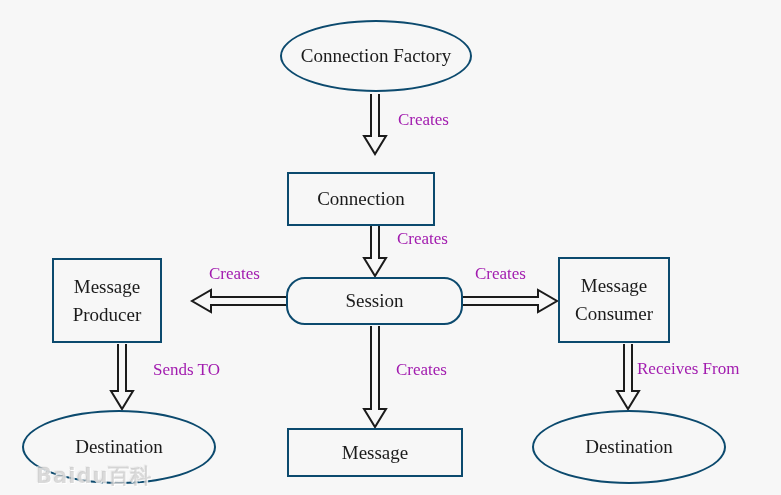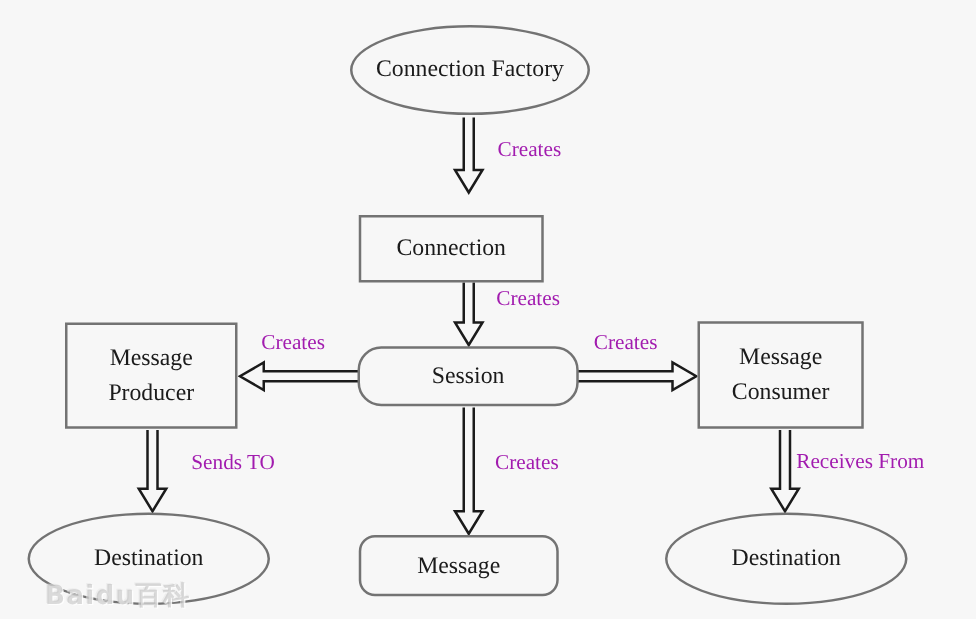--- a/index.html
+++ b/index.html
@@ -28,38 +28,38 @@
     position: absolute;
     box-sizing: border-box;
     display: flex;
     align-items: center;
     justify-content: center;
     text-align: center;
     font-size: 19px;
     line-height: 1.45;
     color: #1b1b1b;
     background: #f7f7f7;
-    border: 2px solid #737373;
+    border: 2px solid #0c4a6e;
   }
   .node.ellipse {
     border-radius: 50%;
   }
   .edge-label {
     position: absolute;
     font-size: 17px;
     color: #a21caf;
     white-space: nowrap;
   }
   
   #node-connection-factory { left: 280px; top: 20px;  width: 192px; height: 72px; }
   #node-connection         { left: 287px; top: 172px; width: 148px; height: 54px; }
   #node-session            { left: 286px; top: 277px; width: 177px; height: 48px; border-radius: 19px; }
-  #node-message-producer   { left: 52px;  top: 258px; width: 138px; height: 85px; padding: 0 18px; }
-  #node-message-consumer   { left: 558px; top: 257px; width: 133px; height: 86px; padding: 0 36px; }
-  #node-message            { left: 287px; top: 428px; width: 160px; height: 49px; border-radius: 13px; }
+  #node-message-producer   { left: 52px;  top: 258px; width: 110px; height: 85px; padding: 0 18px; }
+  #node-message-consumer   { left: 558px; top: 257px; width: 112px; height: 86px; padding: 0 36px; }
+  #node-message            { left: 287px; top: 428px; width: 176px; height: 49px; }
   #node-destination-left   { left: 22px;  top: 410px; width: 194px; height: 74px; }
   #node-destination-right  { left: 532px; top: 410px; width: 194px; height: 74px; }
   
   #label-factory-creates    { left: 398px; top: 110px; }
   #label-connection-creates { left: 397px; top: 229px; }
   #label-producer-creates   { left: 209px; top: 264px; }
   #label-consumer-creates   { left: 475px; top: 264px; }
   #label-message-creates    { left: 396px; top: 360px; }
   #label-sends-to           { left: 153px; top: 360px; }
   #label-receives-from      { left: 637px; top: 359px; text-align: center; }

